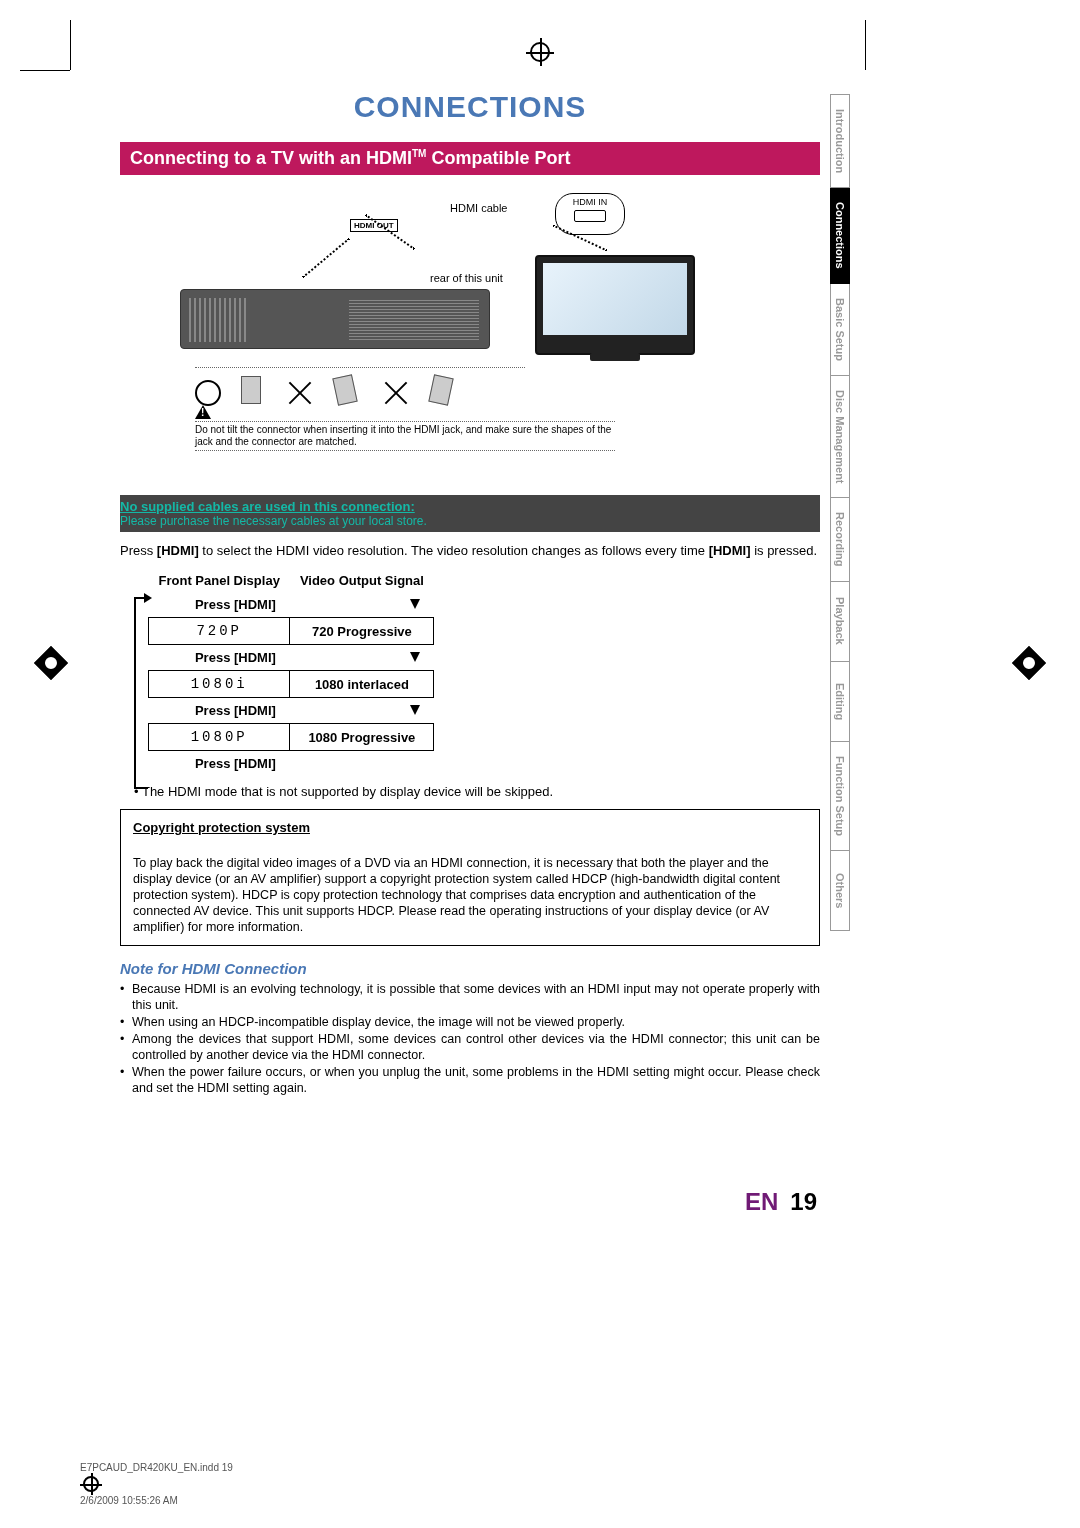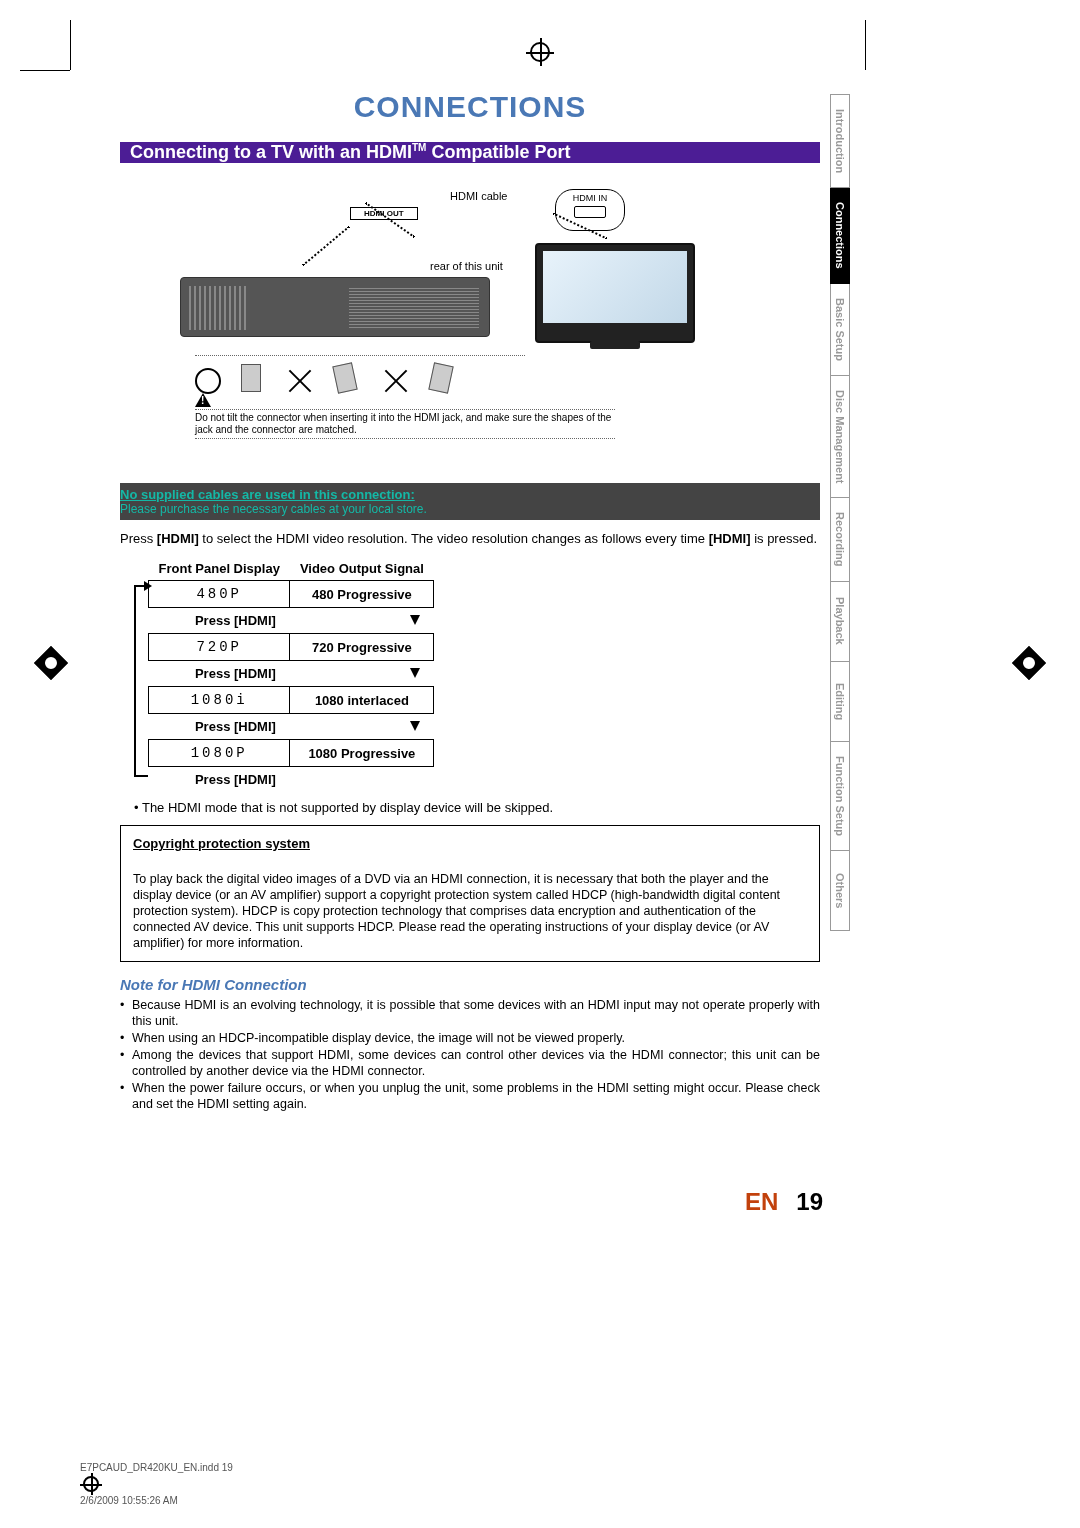--- a/index.html
+++ b/index.html
@@ -52,25 +52,25 @@
 
   h1.title {
     text-align: center;
     color: #4a78b5;
     font-size: 30px;
     letter-spacing: 1px;
     font-weight: bold;
     margin-bottom: 18px;
   }
   .section-bar {
-    background: #4c1d95;
+    background: #be185d;
     color: #fff;
     font-weight: bold;
     font-size: 18px;
-    padding: 0 10px;
+    padding: 6px 10px;
   }
   .section-bar sup { font-size: 10px; }
   .diagram-area {
     height: 300px;
     margin: 12px 0 8px 0;
     position: relative;
   }
   .unit-rear {
     position: absolute;
     left: 60px; top: 102px;
@@ -84,30 +84,30 @@
     position: absolute; left: 8px; top: 8px; width: 60px; height: 44px;
     background: repeating-linear-gradient(90deg, #888 0 2px, #555 2px 5px);
   }
   .unit-rear .vents {
     position: absolute; right: 10px; top: 10px; width: 130px; height: 40px;
     background: repeating-linear-gradient(0deg, #888 0 1px, #555 1px 3px);
   }
   .hdmi-out-box {
     position: absolute; left: 230px; top: 32px;
     background: #fff; border: 1px solid #000;
-    font-size: 8px; font-weight: bold; padding: 1px 13px;
+    font-size: 8px; font-weight: bold; padding: 1px 3px;
   }
   .cable-label { position: absolute; font-size: 11px; }
   .hdmi-cable { left: 330px; top: 15px; }
   .rear-label { left: 310px; top: 85px; }
   .hdmi-in-box {
     position: absolute; left: 435px; top: 6px;
     width: 70px; height: 42px;
     border: 1px solid #000; border-radius: 18px;
-    text-align: center; font-size: 9px; padding-top: 3px; margin-top: 8px;
+    text-align: center; font-size: 9px; padding-top: 3px;
   }
   .hdmi-in-box .port {
     margin: 3px auto; width: 32px; height: 12px; border: 1px solid #000; border-radius: 2px;
   }
   .tv {
     position: absolute; left: 415px; top: 68px;
     width: 160px; height: 100px;
     background: #222; border-radius: 4px;
     border: 2px solid #111;
   }
@@ -217,21 +217,21 @@
   ul.notes li { font-size: 12.5px; line-height: 16px; padding-left: 12px; position: relative; text-align: justify; margin-bottom: 1px; }
   ul.notes li::before { content: "•"; position: absolute; left: 0; top: 0; }
 
   .page-footer {
     position: absolute;
     left: 745px;
     top: 1188px;
     font-size: 24px;
     font-weight: bold;
   }
-  .page-footer .en { color: #c2410c; margin-right: 18px; }
+  .page-footer .en { color: #701a75; margin-right: 12px; }
 
   
   .side-tabs {
     position: absolute;
     left: 830px;
     top: 94px;
     width: 36px;
   }
   .tab {
     writing-mode: vertical-rl;
@@ -352,24 +352,20 @@
         <div class="line"></div>
         <div class="bot-h"></div>
     </div>
     <table class="res-table">
       <tbody>
           <tr>
         <th>Front Panel Display</th>
         <th>Video Output Signal</th>
       </tr>
       <tr>
-        <td class="disp">480P</td>
-        <td class="signal">480 Progressive</td>
-      </tr>
-      <tr>
         <td class="press">Press [HDMI]</td>
         <td class="press"><span class="down-arrow"></span></td>
       </tr>
       <tr>
         <td class="disp">720P</td>
         <td class="signal">720 Progressive</td>
       </tr>
       <tr>
         <td class="press">Press [HDMI]</td>
         <td class="press"><span class="down-arrow"></span></td>

